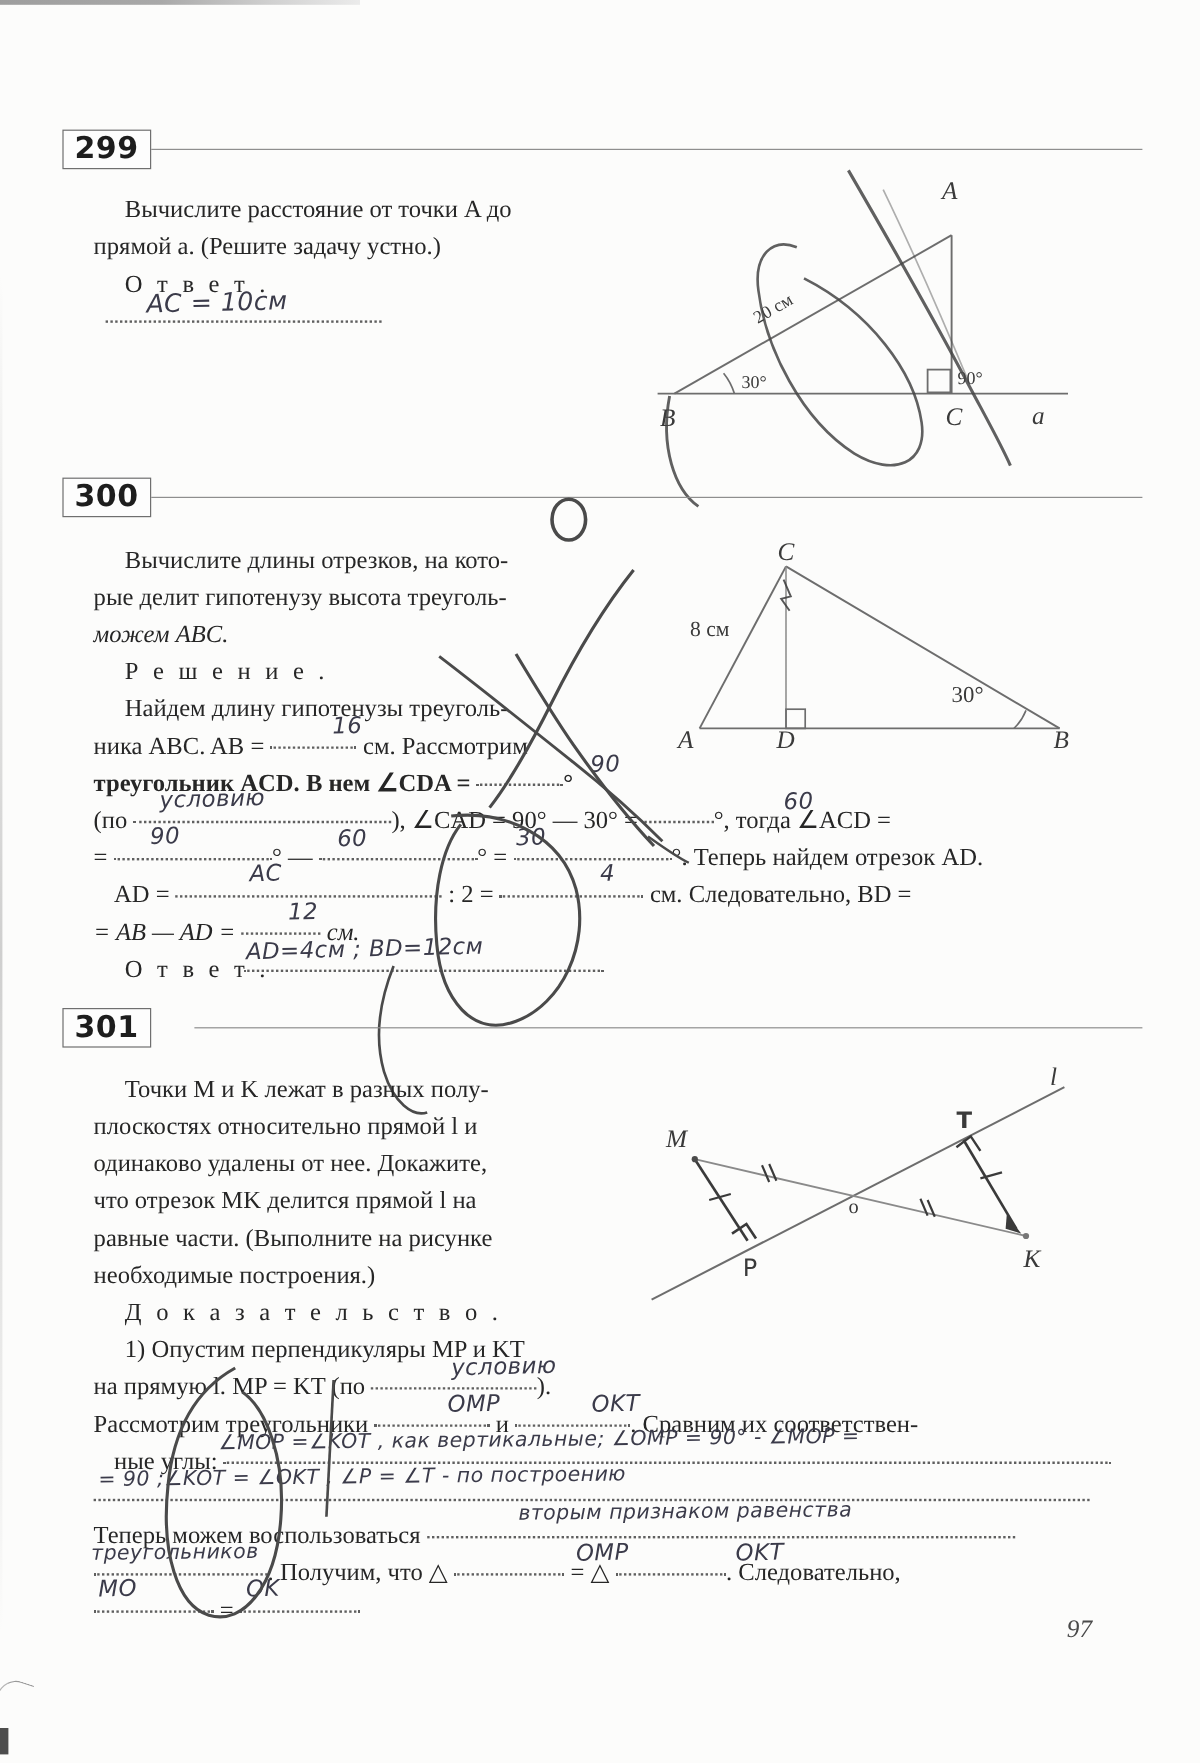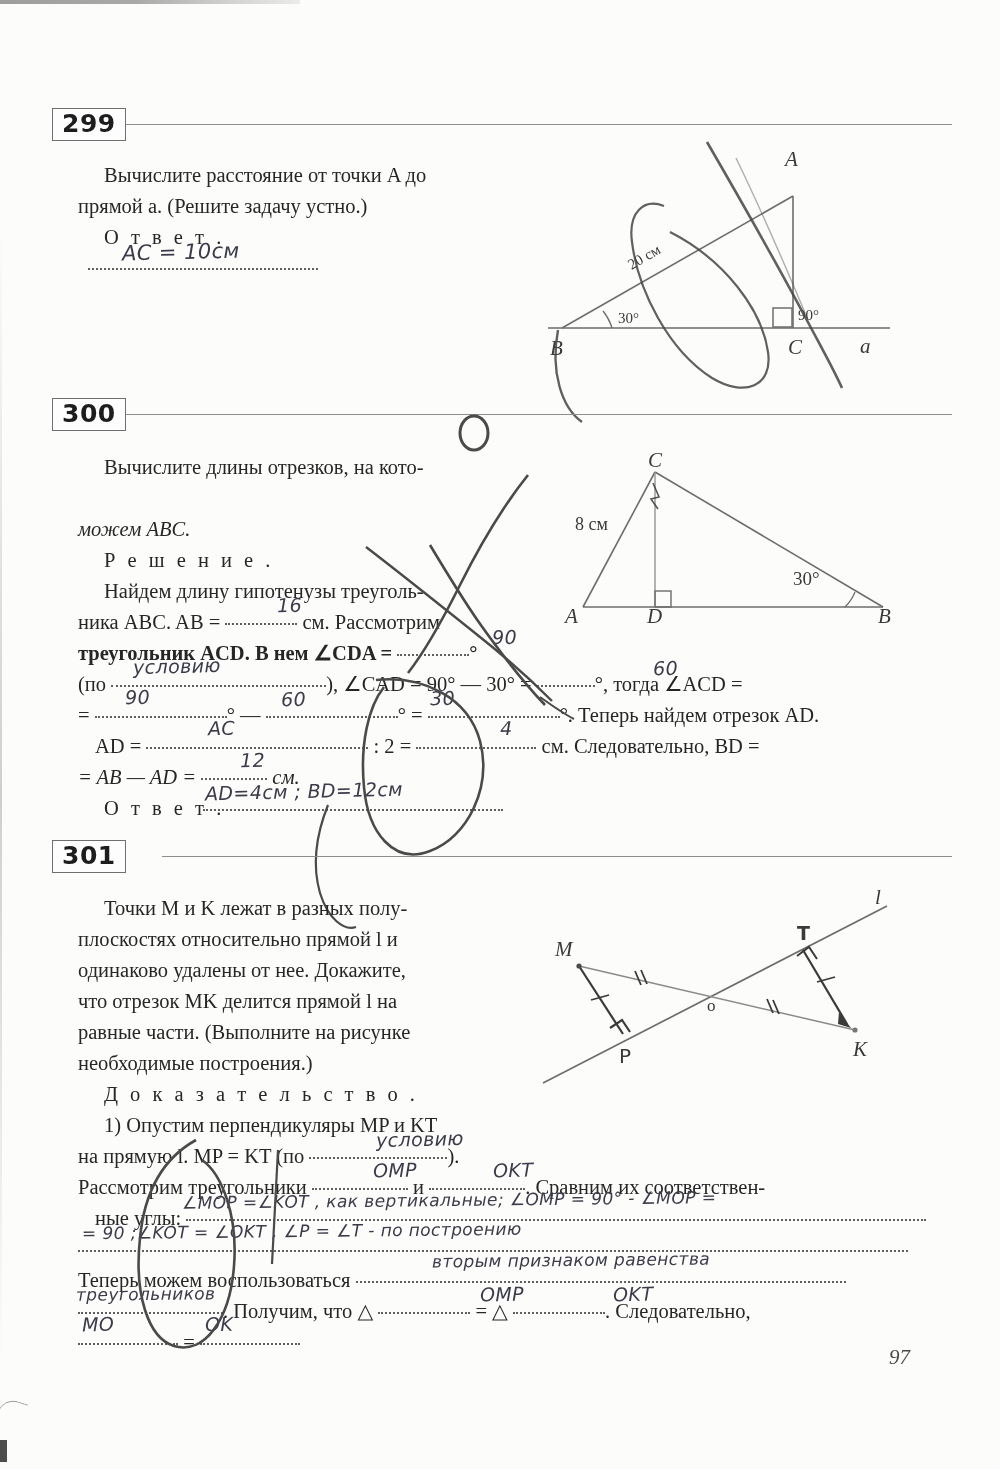--- a/index.html
+++ b/index.html
@@ -131,21 +131,21 @@
     </svg>
   </div>
 
   <div class="prob-head" style="top:398px;">
     <div class="prob-num">300</div>
     <div class="prob-rule"></div>
   </div>
 
   <div class="txt col-left" style="left:78px;top:452px;">
     <span class="indent"></span><span>Вычислите длины отрезков, на кото-</span><br>
-    <br>
+    <span>рые делит гипотенузу высота треуголь-</span><br>
     <span class="ital">можем ABC.</span>
   </div>
 
   <div class="txt" style="left:104px;top:545px;">
     <span class="sp">Р е ш е н и е .</span>
   </div>
 
   <div class="txt" style="left:78px;top:607px;width:490px;">
     <span>ника ABC. AB = </span><span class="dots" style="width:72px;"></span><span> см. Рассмотрим</span>
   </div>

